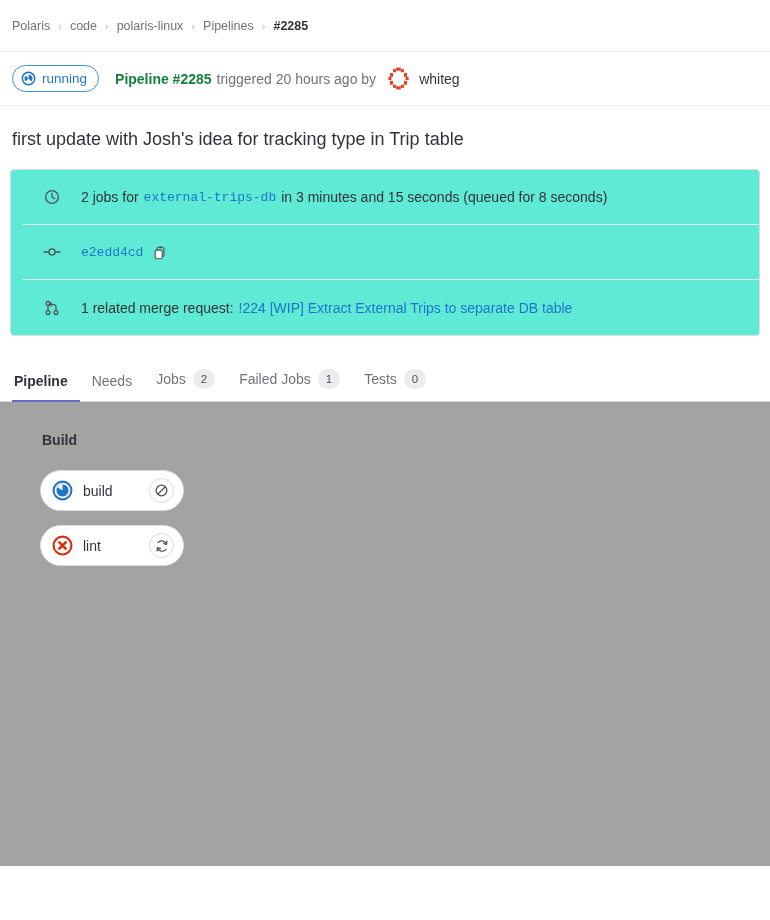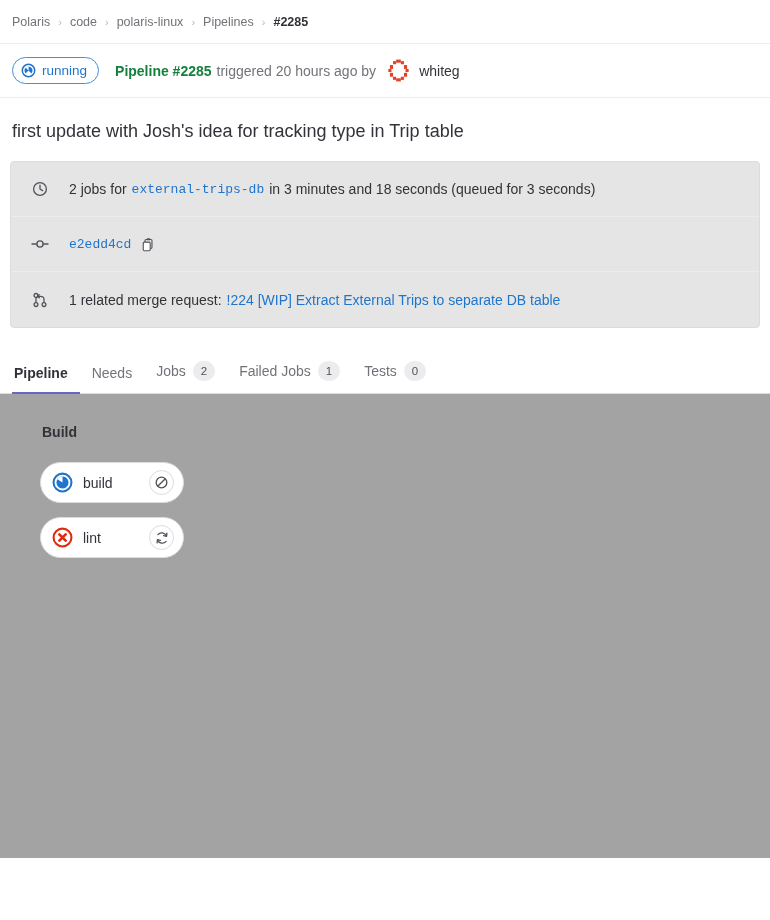--- a/index.html
+++ b/index.html
@@ -8,21 +8,21 @@
     width: 770px; height: 920px;
     background: #ffffff;
     font-family: "Liberation Sans", sans-serif;
     color: #333238;
     -webkit-font-smoothing: antialiased;
   }
   .page { width: 770px; height: 920px; position: relative; overflow: hidden; background:#fff; }
 
   
   .breadcrumb-bar {
-    height: 44px;
+    height: 52px;
     display: flex; align-items: center;
     padding: 0 12px;
     border-bottom: 1px solid #ececef;
     font-size: 12.5px;
   }
   .crumb { color: #737278; text-decoration: none; }
   .crumb.current { color: #333238; font-weight: bold; }
   .crumb-sep { color: #b9b9bc; margin: 0 8px; font-size: 11px; }
 
   
@@ -65,22 +65,23 @@
     padding: 22px 12px 18px 12px;
     margin: 0;
     line-height: 1.3;
   }
 
   
   .info-card {
     margin: 0 10px;
     border: 1px solid #dcdcde;
     border-radius: 4px;
-    background: #e5e5e5;
+    background: #5eead4;
     overflow: hidden;
+    padding-left: 12px;
   }
   .info-row {
     display: flex; align-items: center;
     min-height: 55px;
     padding: 0 18px;
     border-bottom: 1px solid #ececef;
     font-size: 14px;
     color: #333238;
   }
   .info-row:last-child { border-bottom: none; }
@@ -237,21 +238,21 @@
 
     <div class="info-row">
       <span class="info-icon">
         <svg width="16" height="16" viewBox="0 0 16 16" aria-hidden="true">
           <circle cx="8" cy="8" r="6.4" fill="none" stroke="#535158" stroke-width="1.3"></circle>
           <path d="M8 4.2 L8 8 L10.6 9.6" fill="none" stroke="#535158" stroke-width="1.3" stroke-linecap="round"></path>
         </svg>
       </span>
       <span>2 jobs for</span>
       <a class="link mono" href="#" style="margin:16px 5px;font-family:Liberation Mono, monospace;">external-trips-db</a>
-      <span>in 3 minutes and 18 seconds (queued for 3 seconds)</span>
+      <span>in 3 minutes and 15 seconds (queued for 8 seconds)</span>
     </div>
 
 
     <div class="info-row">
       <span class="info-icon">
         <svg width="18" height="16" viewBox="0 0 18 16" aria-hidden="true">
           <line x1="1" y1="8" x2="5.4" y2="8" stroke="#535158" stroke-width="1.4" stroke-linecap="round"></line>
           <line x1="12.6" y1="8" x2="17" y2="8" stroke="#535158" stroke-width="1.4" stroke-linecap="round"></line>
           <circle cx="9" cy="8" r="3.1" fill="none" stroke="#535158" stroke-width="1.4"></circle>
         </svg>

